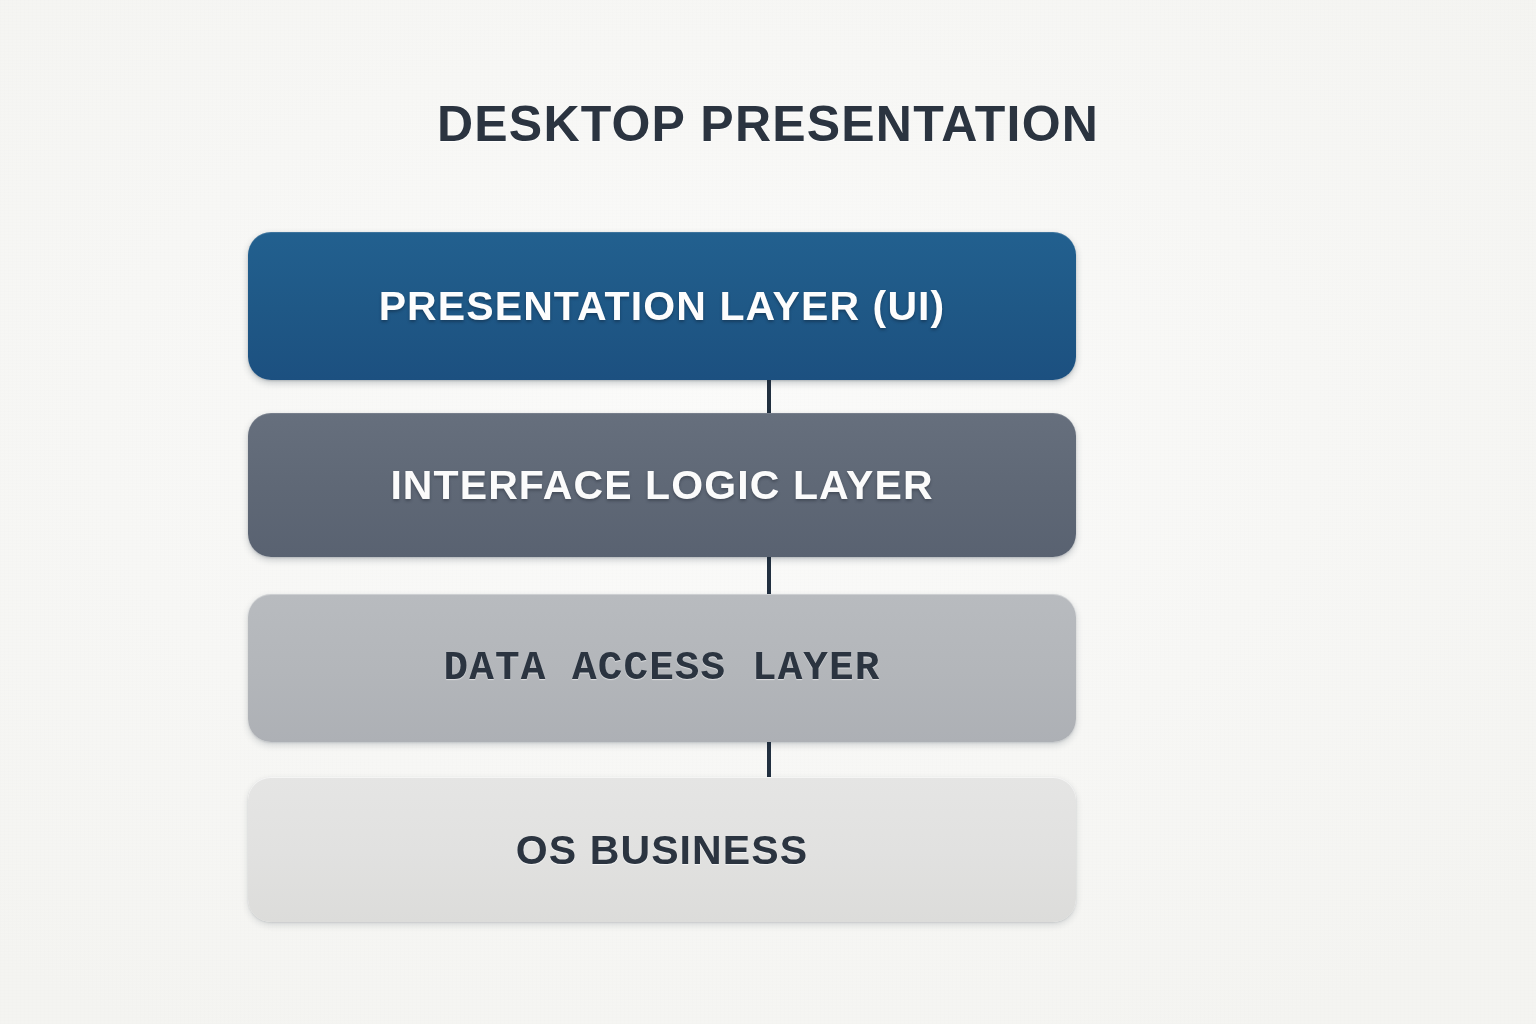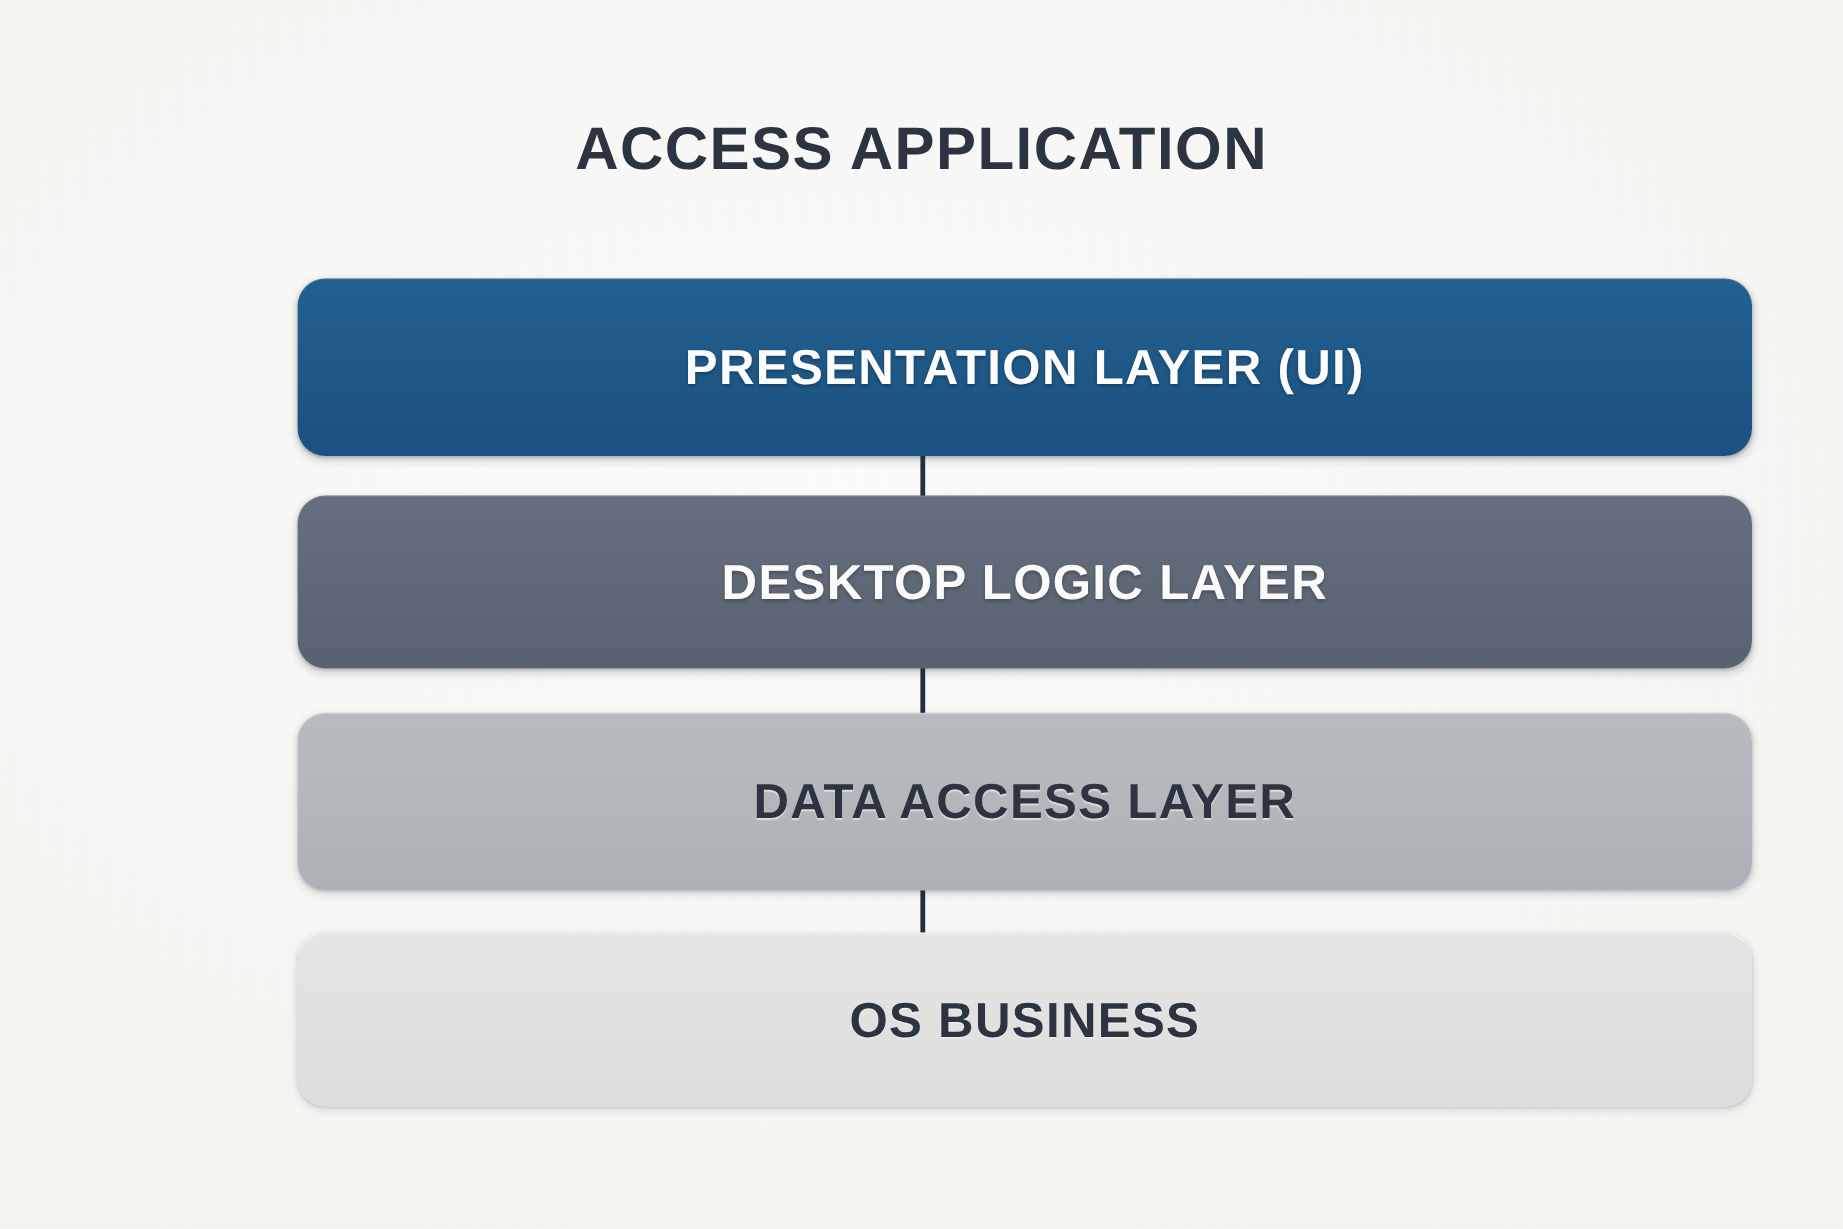--- a/index.html
+++ b/index.html
@@ -63,21 +63,21 @@
     width: 1044px;
   }
 
   .layer-row {
     position: relative;
   }
 
   .layer-box {
     position: relative;
     box-sizing: border-box;
-    width: 1212px;
+    width: 828px;
     border-radius: 23px;
     display: flex;
     align-items: center;
     justify-content: center;
     z-index: 2;
   }
 
   .layer-label {
     font-size: 41px;
     line-height: 48px;
@@ -114,20 +114,21 @@
     text-shadow: 0 2px 3px rgba(25,32,42,.38);
   }
 
   .layer-data-access {
     height: 148px;
     background: linear-gradient(180deg, #b8bbbf 0%, #b3b6ba 52%, #adb0b5 100%);
     box-shadow:
       0 3px 7px rgba(30,44,60,.18),
       0 1px 2px rgba(30,44,60,.12),
       inset 0 1px 0 rgba(255,255,255,.30);
+    font-family: Liberation Mono, monospace;
   }
   .layer-data-access .layer-label {
     color: #2b3440;
     text-shadow: 0 1px 1px rgba(255,255,255,.55);
   }
 
   .layer-os {
     height: 145px;
     background: linear-gradient(180deg, #e5e5e4 0%, #e1e1e0 52%, #dcdcda 100%);
     box-shadow:
@@ -157,37 +158,37 @@
     width: 4px;
     background: #223040;
     z-index: 1;
   }
 </style>
 </head>
 <body>
 
 <div class="canvas">
 
-  <div class="diagram-title">ACCESS APPLICATION</div>
+  <div class="diagram-title">DESKTOP PRESENTATION</div>
 
   <div class="layer-stack">
 
     <div class="layer-row">
       <div class="layer-box layer-presentation">
         <span class="layer-label">PRESENTATION LAYER (UI)</span>
       </div>
     </div>
 
     <div class="connector-gap gap-1">
       <div class="connector-line"></div>
     </div>
 
     <div class="layer-row">
       <div class="layer-box layer-business">
-        <span class="layer-label">DESKTOP LOGIC LAYER</span>
+        <span class="layer-label">INTERFACE LOGIC LAYER</span>
       </div>
     </div>
 
     <div class="connector-gap gap-2">
       <div class="connector-line"></div>
     </div>
 
     <div class="layer-row">
       <div class="layer-box layer-data-access">
         <span class="layer-label">DATA ACCESS LAYER</span>

